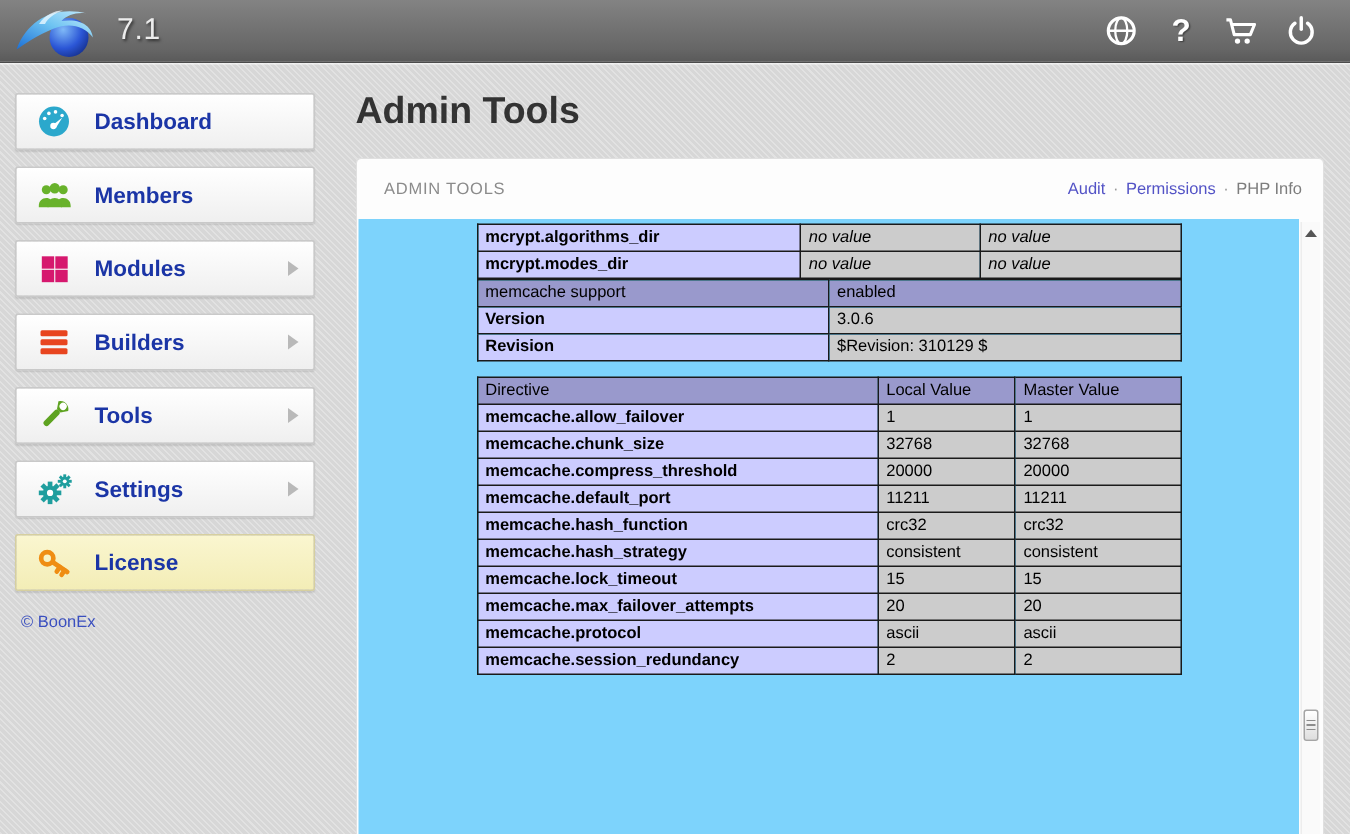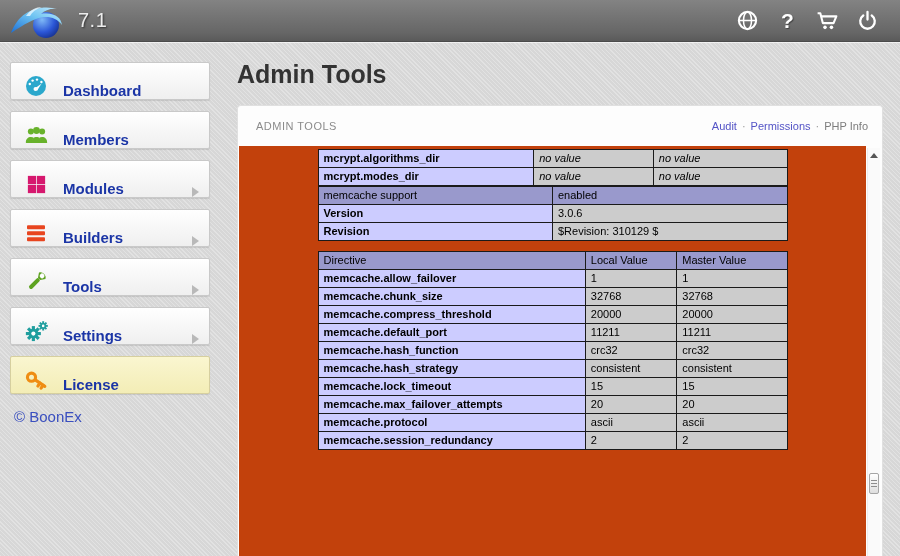--- a/index.html
+++ b/index.html
@@ -24,50 +24,50 @@
     text-shadow:1px 1px 2px rgba(0,0,0,.55); display:flex; gap:6px; align-items:baseline; }
   .brand .ver { font-weight:normal; color:#ececec; }
   .header-icons { margin-left:auto; display:flex; align-items:center; gap:15px; padding-right:20px; }
   .hicon { width:25px; height:25px; display:flex; align-items:center; justify-content:center; cursor:pointer; }
   .hicon svg { display:block; }
   .help-q { color:#fff; font-size:21px; font-weight:bold; text-shadow:1px 1px 1px rgba(0,0,0,.4); }
 
   
   .sidebar { position:absolute; left:10px; top:62px; width:200px; }
   .side-item {
-    height:38px; margin-bottom:11px; display:flex; align-items:flex-end;
+    height:38px; margin-bottom:11px; display:flex; align-items:center;
     background:linear-gradient(#ffffff,#efefef);
     border:1px solid #c9c9c9; border-radius:2px;
     box-shadow:0 1px 1px rgba(0,0,0,.10);
     padding:0 10px 0 12px; cursor:pointer;
   }
   .side-item.active { background:linear-gradient(#faf6d0,#f3edb6); border-color:#d6cf9f; }
   .side-item .icn { width:26px; height:26px; margin-right:14px; display:flex; align-items:center; justify-content:center; }
   .side-item .lbl { font-size:15px; font-weight:bold; color:#1b35a6; }
   .side-item .arr {
     margin-left:auto; width:0; height:0;
     border-left:7px solid #b9b9b9; border-top:5px solid transparent; border-bottom:5px solid transparent;
   }
-  .boonex { display:inline-block; margin:3px 0 0 4px; font-size:15px; color:#3a4fbf; text-decoration:none; cursor:pointer; }
+  .boonex { display:inline-block; margin:3px 0 0 4px; font-size:11px; color:#3a4fbf; text-decoration:none; cursor:pointer; }
 
   
   .page-title { position:absolute; left:237px; top:60px; font-size:25px; font-weight:bold; color:#333; }
   .panel {
     position:absolute; left:237px; top:105px; width:646px; bottom:0;
     background:#fdfdfd; border:1px solid #e0e0e0; border-bottom:none;
     border-radius:4px 4px 0 0;
   }
   .panel-head { position:absolute; top:0; left:0; right:0; height:40px; display:flex; align-items:center; padding:0 14px 0 18px; }
   .panel-label { font-size:11px; color:#8b8b8b; letter-spacing:.5px; }
   .panel-links { margin-left:auto; font-size:11px; display:flex; gap:5px; align-items:center; }
   .panel-links a { color:#5353c6; text-decoration:none; cursor:pointer; }
   .panel-links .sep { color:#999; }
   .panel-links .current { color:#7d7d7d; cursor:pointer; }
 
-  .scroll-area { position:absolute; top:40px; left:1px; right:16px; bottom:0; overflow:hidden; background:#c2410c; }
+  .scroll-area { position:absolute; top:40px; left:1px; right:16px; bottom:0; overflow:hidden; background:#7dd3fc; }
   .php-content { width:470px; margin:0 auto; }
 
   
   table.pi { width:470px; border-collapse:collapse; border:1px solid #1a1a1a; table-layout:fixed; }
   table.pi td, table.pi th {
     border:1px solid #1a1a1a; font-size:11px; padding:2px 5px; line-height:13px;
     overflow:hidden; white-space:nowrap; text-align:left;
   }
   td.e { background:#ccccff; font-weight:bold; }
   td.v { background:#cccccc; font-weight:normal; }

